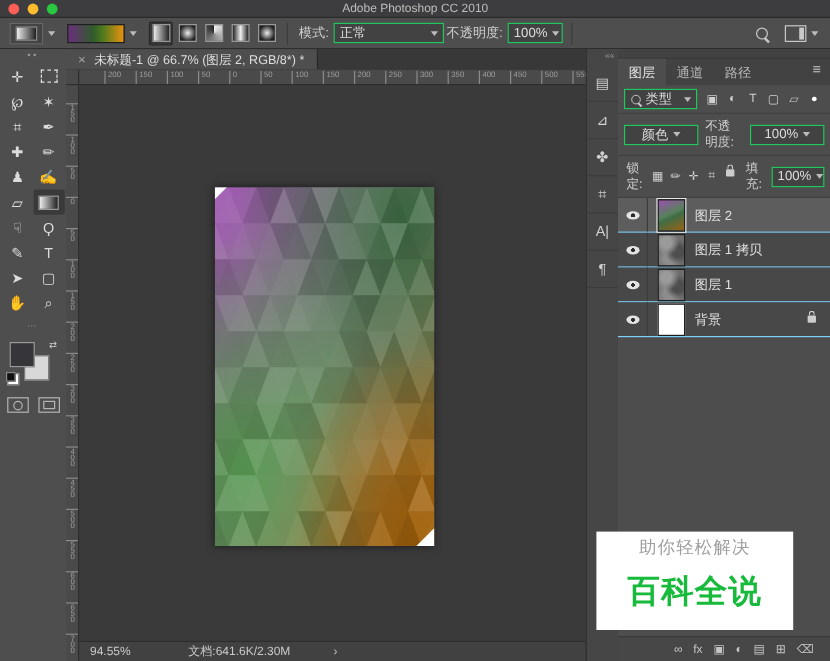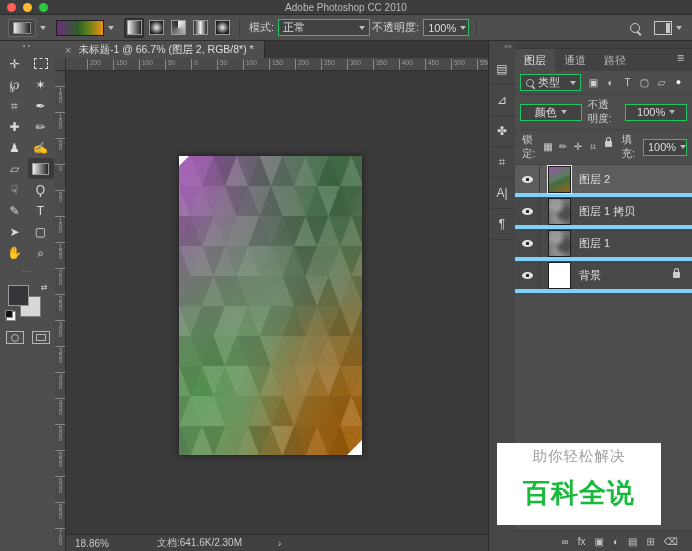--- a/index.html
+++ b/index.html
@@ -108,21 +108,21 @@
   #filter-row .field{width:62px;}
   .f-ic{width:17px;text-align:center;color:#cfcfcf;font-size:10px;}
   .toggle-on{color:#fff;font-size:9px;}
   #blend-row .field{width:76px;justify-content:center;}
   .small-field{width:34px;justify-content:space-between;margin-left:3px;}
   .padlock{width:7px;height:6px;background:#ccc;border-radius:1px;position:relative;display:inline-block;}
   .padlock::before{content:"";position:absolute;top:-4px;left:1px;width:3px;height:3px;
                    border:1px solid #ccc;border-bottom:none;border-radius:3px 3px 0 0;}
   .l-ic{width:15px;text-align:center;color:#cfcfcf;font-size:10px;display:flex;justify-content:center;}
   #layers-list{}
-  .lrow{height:28px;display:flex;align-items:center;background:#484848;border-bottom:4px solid #7dd3fc;font-size:11px;}
+  .lrow{height:28px;display:flex;align-items:center;background:#484848;border-bottom:1px solid #7dd3fc;font-size:11px;}
   .lrow.selected{background:#5d5d5d;}
   .eyebox{width:24px;display:flex;align-items:center;justify-content:center;border-right:1px solid #3c3c3c;height:100%;}
   .eye{width:11px;height:7px;border-radius:50%;
        background:radial-gradient(circle 2.2px at 50% 50%,#2b2b2b 1.6px,#e3e3e3 1.7px);}
   .thumb{width:21px;height:25px;border:1px solid #1d1d1d;margin:0 8px;background:#888;}
   .lrow.selected .thumb{box-shadow:0 0 0 1px #e8e8e8;}
   .thumb.gradient{background:linear-gradient(155deg,#9b51b0,#57815a 45%,#3f6d45 55%,#9a6316);}
   .thumb.clouds{background:#6f6f6f;
     background-image:radial-gradient(circle at 30% 25%,#9a9a9a 0 18%,transparent 45%),
                      radial-gradient(circle at 75% 55%,#4e4e4e 0 22%,transparent 50%),
@@ -497,21 +497,21 @@
             <polygon points="149.5,300 172.5,300 161,270" fill="#000000" fill-opacity="0.132"></polygon>
             <polygon points="161,270 184,270 172.5,300" fill="#ffffff" fill-opacity="0.035"></polygon>
             <polygon points="172.5,300 195.5,300 184,270" fill="#ffffff" fill-opacity="0.065"></polygon>
             <polygon points="184,270 207,270 195.5,300" fill="#000000" fill-opacity="0.112"></polygon>
           </g>
         <polygon points="0,0 10,0 0,10" fill="#ffffff"></polygon>
         <polygon points="183,299 183,284 168,299" fill="#ffffff"></polygon>
       </svg>
     </div>
     <div id="statusbar">
-      <span class="zoom">18.86%</span>
+      <span class="zoom">94.55%</span>
       <span class="docinfo">文档:641.6K/2.30M</span>
       <span class="arrow">›</span>
     </div>
   </div>
 
   <div id="dock-strip">
     <div class="collapse">««</div>
     <div id="dock-icons">
         <div class="dock-ic">▤</div>
         <div class="dock-ic">⊿</div>

